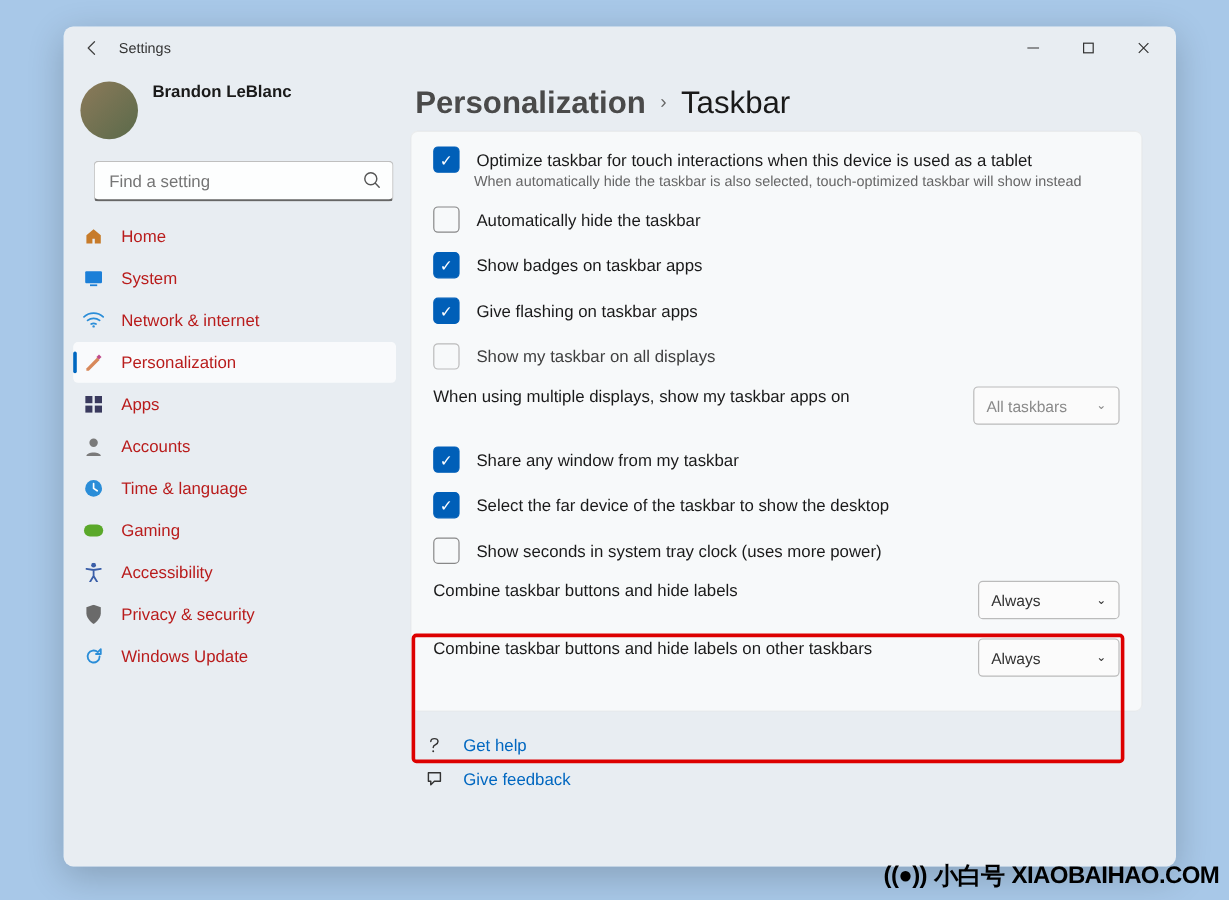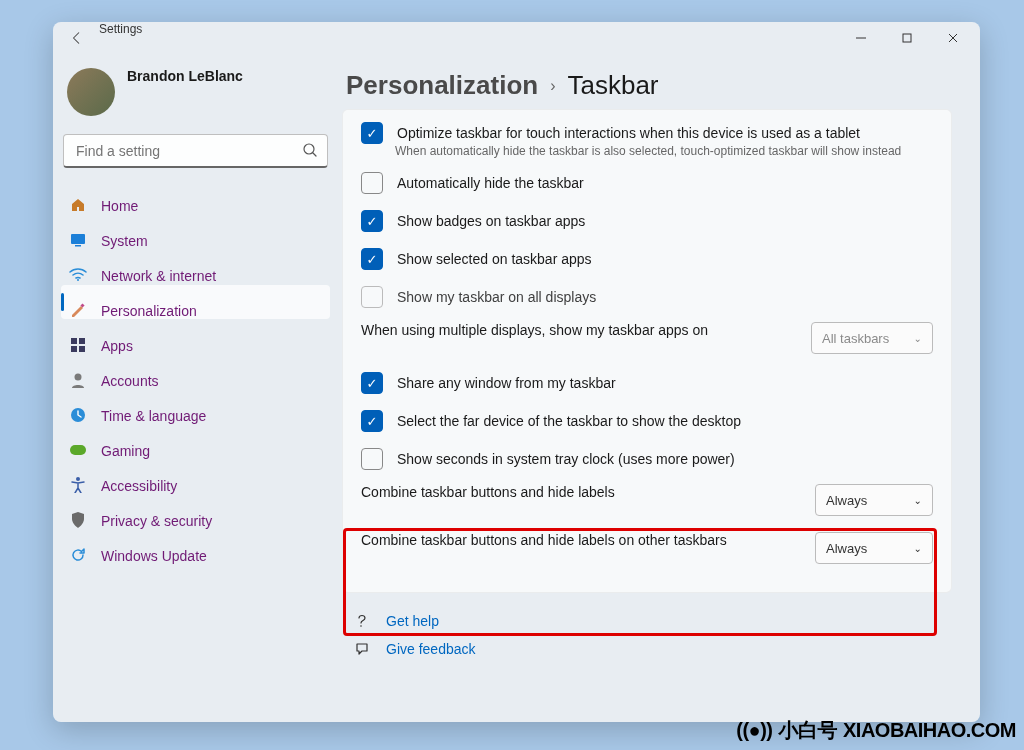--- a/index.html
+++ b/index.html
@@ -1,31 +1,31 @@
 <!DOCTYPE html>
 <html><head>
 <meta charset="utf-8">
 <style>
 html,body{margin:0;padding:0;width:1024px;height:750px;font-family:"Segoe UI Variable","Segoe UI",sans-serif;background:#a8c8e8;overflow:hidden;font-size:14px;color:#1a1a1a}
 .window{position:absolute;left:53px;top:22px;width:927px;height:700px;background:rgba(243,243,243,0.85);backdrop-filter:blur(20px);border-radius:8px;box-shadow:0 8px 30px rgba(0,0,0,.2);display:flex;flex-direction:column;overflow:hidden}
-.titlebar{height:36px;display:flex;padding:0 4px}
+.titlebar{height:36px;display:flex;align-items:center;padding:0 4px}
 .back{width:32px;height:32px;display:flex;align-items:center;justify-content:center;border-radius:4px;margin-left:4px;color:#444}
 .title{font-size:12px;margin-left:6px;color:#333}
 .wincontrols{margin-left:auto;display:flex}
 .wc{width:46px;height:32px;display:flex;align-items:center;justify-content:center;color:#333}
 .body{flex:1;display:flex;overflow:hidden}
 .sidebar{width:269px;padding:4px 8px 8px 8px;display:flex;flex-direction:column}
 .profile{display:flex;align-items:flex-start;padding:6px 6px 14px 6px}
 .avatar{width:48px;height:48px;border-radius:50%;background:linear-gradient(135deg,#8c7a5a,#5a6a4a);margin-right:12px}
 .username{font-weight:600;font-size:14px}
-.search{margin:4px 2px 12px 2px;position:relative}
+.search{margin:4px 2px 12px 17px;position:relative}
 .search input{width:100%;box-sizing:border-box;height:34px;border:1px solid #bfbfbf;border-bottom:2px solid #666;border-radius:4px;background:rgba(255,255,255,.9);padding:0 34px 0 12px;font-size:14px;outline:none}
 .search .sicon{position:absolute;right:10px;top:8px;color:#555}
 .nav{display:flex;flex-direction:column;gap:1px}
-.nav-item{display:flex;align-items:flex-end;height:34px;border-radius:4px;padding:0 8px;color:#701a75}
+.nav-item{display:flex;align-items:center;height:34px;border-radius:4px;padding:0 8px;color:#b91c1c}
 .nav-item.active{background:rgba(255,255,255,.75);position:relative}
 .nav-item.active::before{content:"";position:absolute;left:0;top:8px;bottom:8px;width:3px;border-radius:2px;background:#0067c0}
 .nav-item .ic{width:18px;height:18px;margin-right:14px;display:inline-flex;align-items:center;justify-content:center;font-size:15px}
 .content{flex:1;overflow:hidden;position:relative;padding:0 28px 0 4px}
 .crumb{display:flex;align-items:center;gap:12px;padding:12px 0 8px 4px}
 .crumb .p1{font-size:26px;color:#4a4a4a;font-weight:600}
 .crumb .sep{color:#666;font-size:16px}
 .crumb .p2{font-size:26px;font-weight:400}
 .panel{background:rgba(253,253,253,.7);border:1px solid rgba(0,0,0,.05);border-radius:6px;padding:2px 0 20px 0}
 .row{display:flex;align-items:center;padding:10px 18px 6px 18px;gap:14px}
@@ -212,21 +212,21 @@
           <div class="lbl">Automatically hide the taskbar</div>
         </div>
 
         <div class="row">
           <div class="chk on">✓</div>
           <div class="lbl">Show badges on taskbar apps</div>
         </div>
 
         <div class="row">
           <div class="chk on">✓</div>
-          <div class="lbl">Show selected on taskbar apps</div>
+          <div class="lbl">Give flashing on taskbar apps</div>
         </div>
 
         <div class="row dim">
           <div class="chk dim"></div>
           <div class="lbl">Show my taskbar on all displays</div>
         </div>
 
         <div class="selrow dim">
           <div class="sellabel" style="padding-left:0">When using multiple displays, show my taskbar apps on</div>
           <div class="select" style="color:#8a8a8a">

